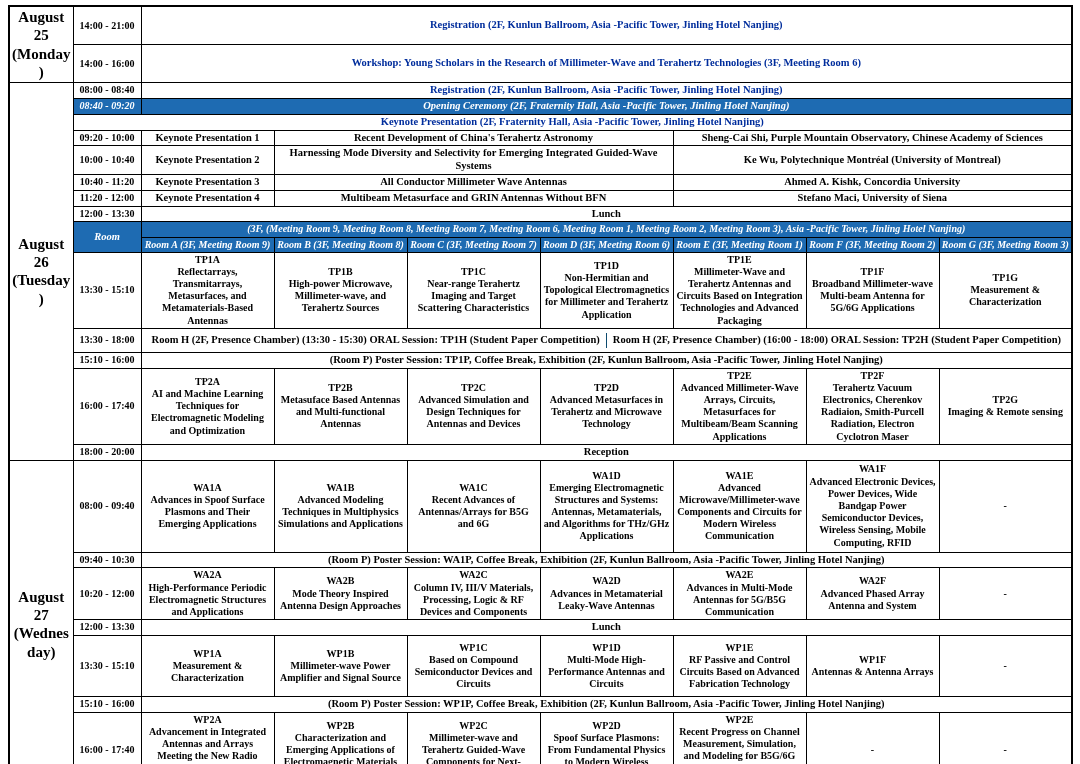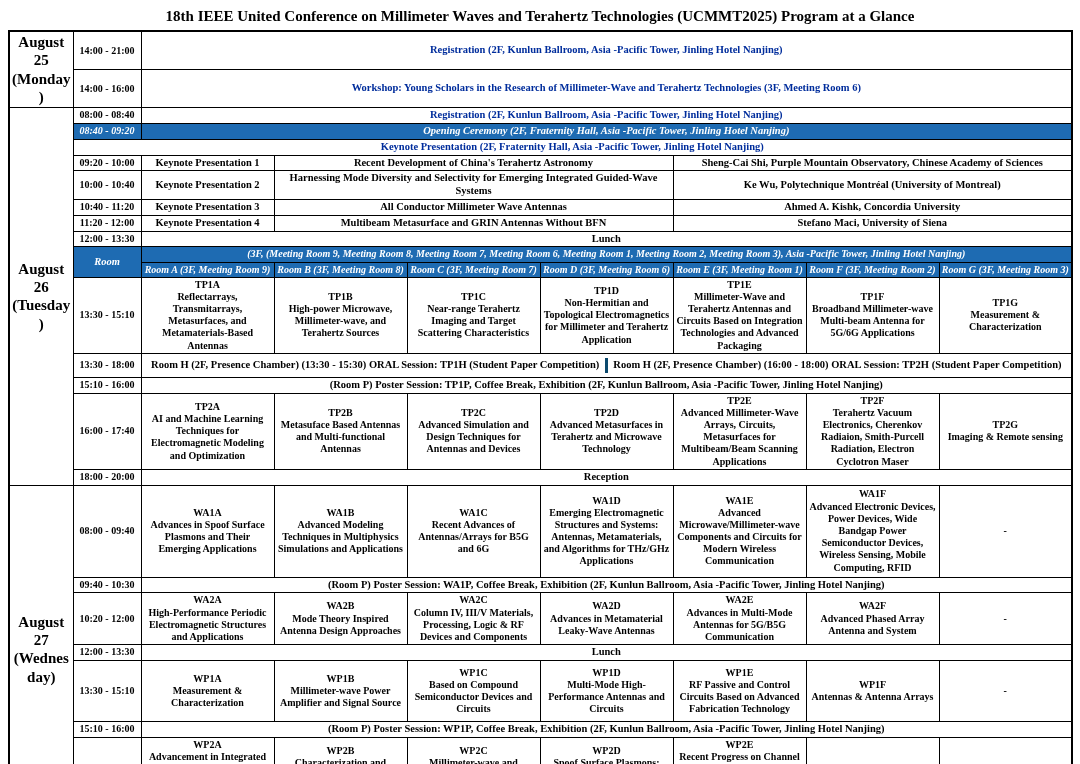--- a/index.html
+++ b/index.html
@@ -16,29 +16,28 @@
   tr.block-start td{border-top:1px solid #22c55e;}
   .date-cell{font-size:15px;}
   .time-cell{font-size:10px;padding:1px 1px;}
   .sess{font-size:10px;padding:1px 2px;}
   .sess .code{font-size:10px;}
   .rooms-row td{font-size:10px;padding:1px 0;}
   .roomhdr-line{font-size:10px;margin-top:16px;}
   td.split{padding:4px;}
   .halves{display:flex;width:100%;align-items:stretch;}
   .half{flex:1;display:flex;align-items:center;justify-content:center;padding:1px 2px;min-height:13px;}
-  .half + .half{border-left:3px solid #0c4a6e;}
+  .half + .half{border-left:1px solid #0c4a6e;}
   .h11{height:11px}.h12{height:12px}.h13{height:13px}.h14{height:14px}.h15{height:15px}
   .h16{height:16px}.h50{height:50px}.h61{height:61px}.h74{height:74px}.h76{height:76px}.h92{height:92px}
 </style>
 </head>
 <body>
 
 <div class="page">
-  <div class="main-title">18th IEEE United Conference on Millimeter Waves and Terahertz Technologies (UCMMT2025) Program at a Glance</div>
 
   <table class="program">
     <colgroup>
       <col class="c-date">
         <col class="c-time">
       <col class="c-sess">
         <col class="c-sess">
         <col class="c-sess">
         <col class="c-sess">
       <col class="c-sess">

